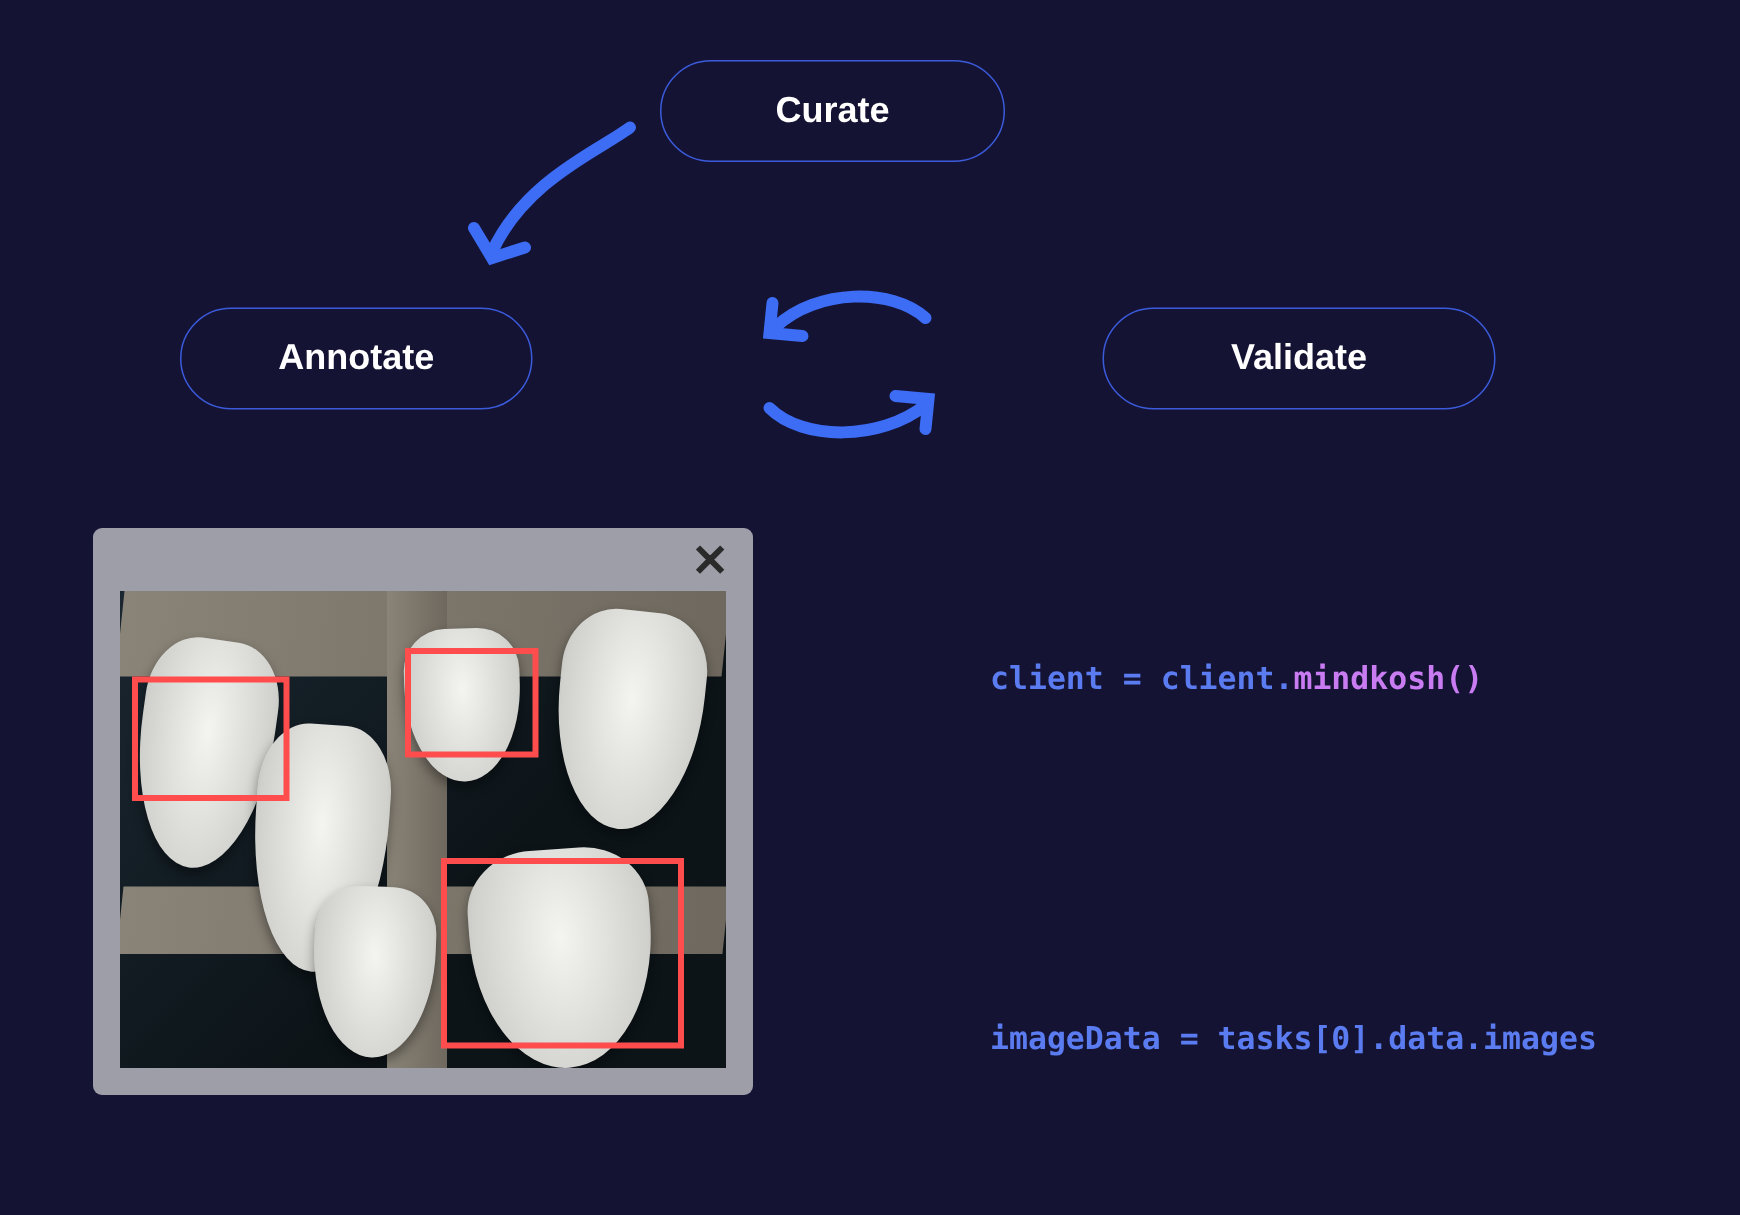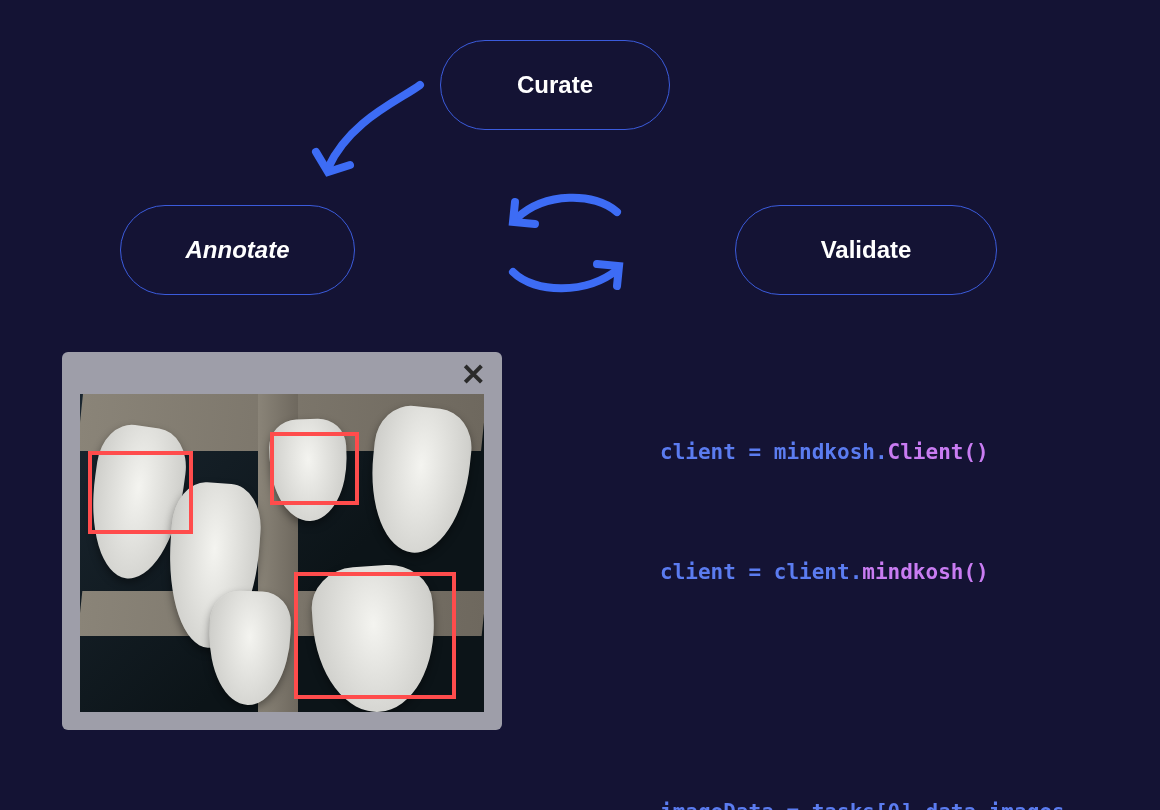--- a/index.html
+++ b/index.html
@@ -16,25 +16,25 @@
     border: 1.5px solid #3b5bdb;
     border-radius: 999px;
     color: #ffffff;
     font-weight: 700;
     font-size: 24px;
     display: flex;
     align-items: center;
     justify-content: center;
     background: transparent;
     padding: 0 36px;
-    height: 90px;
+    height: 68px;
     min-width: 200px;
   }
   .pill-curate   { left: 440px; top: 40px;  width: 230px; }
-  .pill-annotate { left: 120px; top: 205px; width: 235px; font-style: italic; }
+  .pill-annotate { left: 120px; top: 205px; width: 235px; }
   .pill-validate { left: 735px; top: 205px; width: 262px; }
 
   .arrow-svg { position: absolute; overflow: visible; }
   .arrow-svg path { fill: none; stroke: #3d6cf5; stroke-width: 8; stroke-linecap: round; }
   .arrow-curate-annotate { left: 310px; top: 80px; width: 140px; height: 110px; }
   .cycle-arrows { left: 495px; top: 190px; width: 140px; height: 110px; }
 
   .image-panel {
     position: absolute;
     left: 62px;
@@ -140,21 +140,20 @@
 
     <div id="bbox-container">
         <div class="bbox" style="left: 2%; top: 18%; width: 26%; height: 26%;"></div>
         <div class="bbox" style="left: 47%; top: 12%; width: 22%; height: 23%;"></div>
         <div class="bbox" style="left: 53%; top: 56%; width: 40%; height: 40%;"></div>
       </div>
   </div>
 </div>
 
 <div class="code-block">
-  <span class="code-line"><span class="tok-ident">client = mindkosh.</span><span class="tok-call">Client()</span></span>
   <span class="code-line"><span class="tok-ident">client = client.</span><span class="tok-call">mindkosh()</span></span>
   <span class="code-line">&nbsp;</span>
   <span class="code-line"><span class="tok-ident">imageData = tasks[0].data.images</span></span>
   
   
   
   
   
   
 </div>

